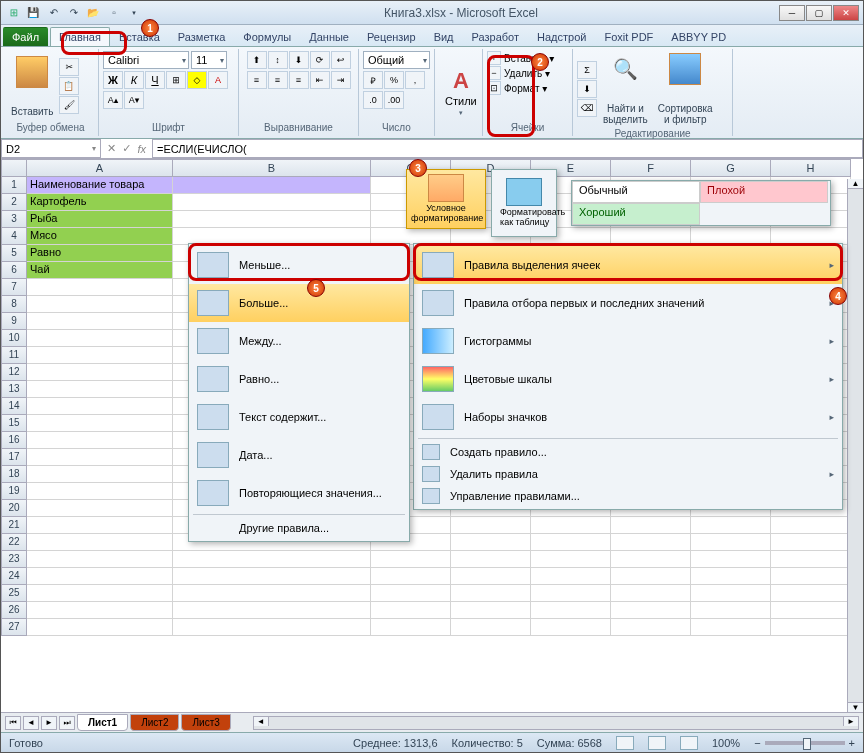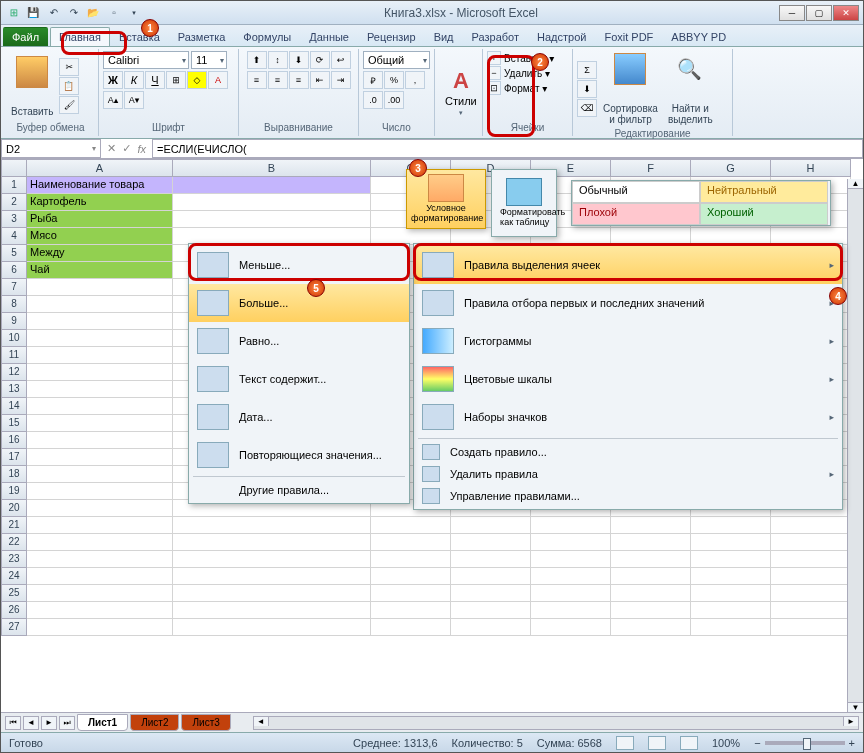--- a/index.html
+++ b/index.html
@@ -254,28 +254,28 @@
   </div>
 
   <div class="group" style="width:160px">
     <div class="group-body">
       <div class="stack">
         <div class="mini">Σ</div>
         <div class="mini">⬇</div>
         <div class="mini">⌫</div>
       </div>
       <div class="big-btn">
+        <div class="ico ico-find"></div>
+        <div class="lbl" style="white-space:pre">Найти и
+выделить</div>
+      </div>
+      <div class="big-btn">
         <div class="ico ico-sort"></div>
         <div class="lbl" style="white-space:pre">Сортировка
 и фильтр</div>
-      </div>
-      <div class="big-btn">
-        <div class="ico ico-find"></div>
-        <div class="lbl" style="white-space:pre">Найти и
-выделить</div>
       </div>
     </div>
     <div class="group-label">Редактирование</div>
   </div>
 </div>
 
 <div class="name-fx">
   <div class="namebox">
       <span>D2</span>
     </div>
@@ -339,21 +339,21 @@
         <div class="cell b"></div>
         <div class="cell r"></div>
         <div class="cell r"></div>
         <div class="cell r"></div>
         <div class="cell r"></div>
         <div class="cell r"></div>
         <div class="cell r"></div>
       </div>
       <div class="row">
         <div class="rowhdr">5</div>
-        <div class="cell a green">Между</div>
+        <div class="cell a green">Равно</div>
         <div class="cell b"></div>
         <div class="cell r"></div>
         <div class="cell r"></div>
         <div class="cell r"></div>
         <div class="cell r"></div>
         <div class="cell r"></div>
         <div class="cell r"></div>
       </div>
       <div class="row">
         <div class="rowhdr">6</div>
@@ -605,21 +605,20 @@
   <div style="font-size:9px;line-height:1.1;white-space:pre">Условное
 форматирование</div>
 </div>
 <div class="dd dd-fmt">
   <div class="ico2"></div>
   <div style="font-size:9px;line-height:1.1;white-space:pre">Форматировать
 как таблицу</div>
 </div>
 <div class="dd dd-styles">
   <div class="style-cell s-normal">Обычный</div>
-  <div class="style-cell s-neutral">Нейтральный</div>
   <div class="style-cell s-bad">Плохой</div>
   <div class="style-cell s-good">Хороший</div>
 </div>
 
 <div class="dd menu1">
   <div class="menu-item hl">
     <div class="mico"></div>
     <span>Правила выделения ячеек</span>
     <span class="arrow">▸</span>
   </div>
@@ -660,20 +659,24 @@
 </div>
 
 <div class="dd menu2">
   <div class="menu-item">
     <div class="mico"></div>
     <span>Меньше...</span>
   </div>
   <div class="menu-item hl">
     <div class="mico"></div>
     <span>Больше...</span>
+  </div>
+  <div class="menu-item">
+    <div class="mico"></div>
+    <span>Между...</span>
   </div>
   <div class="menu-item">
     <div class="mico"></div>
     <span>Равно...</span>
   </div>
   <div class="menu-item">
     <div class="mico"></div>
     <span>Текст содержит...</span>
   </div>
   <div class="menu-item">

